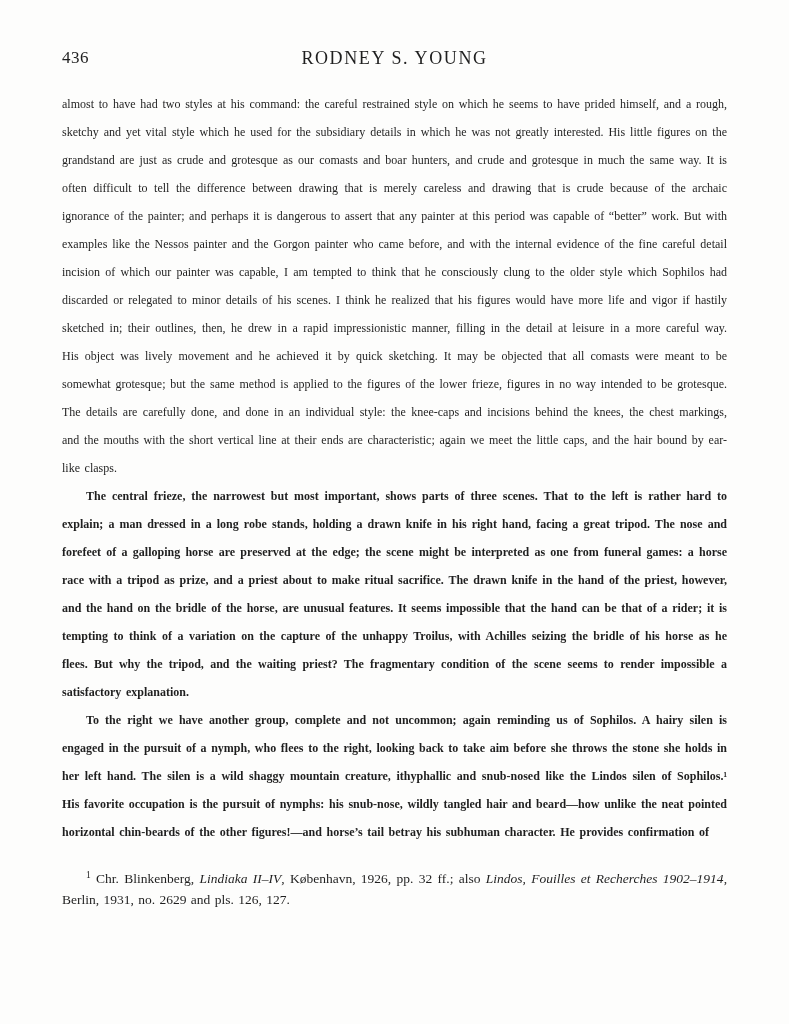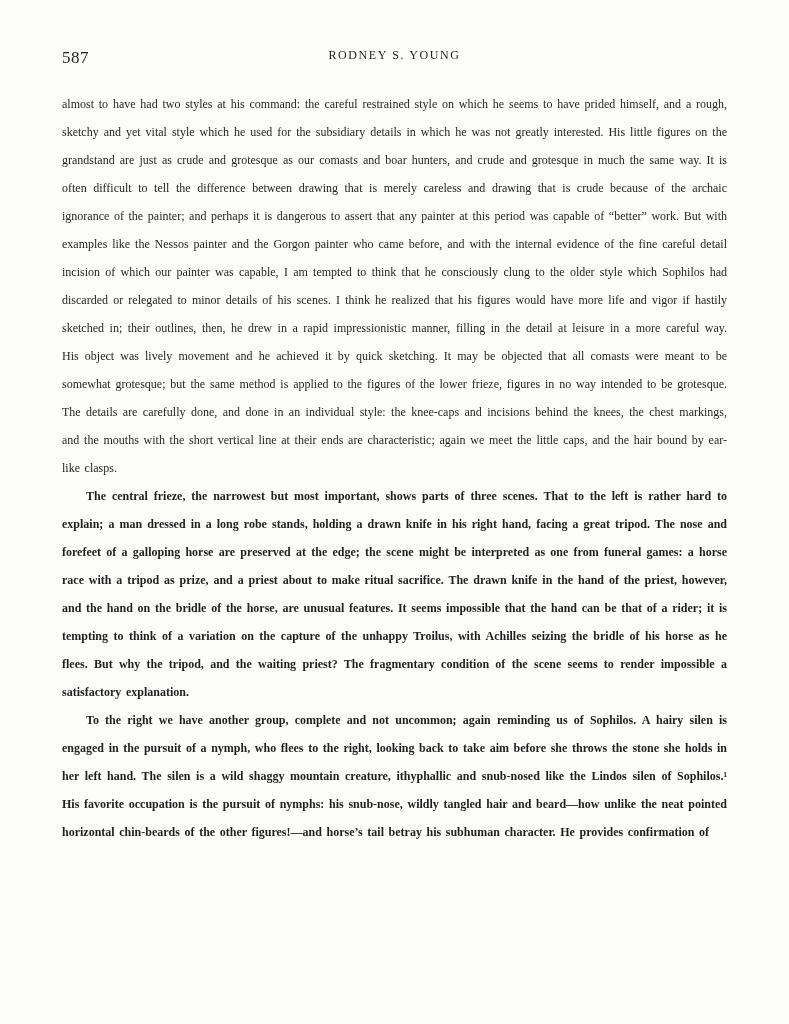--- a/index.html
+++ b/index.html
@@ -29,21 +29,21 @@
     top: 0;
     font-size: 17px;
     letter-spacing: 0.5px;
   }
   .running-head {
     position: absolute;
     left: 0;
     right: 0;
     top: 0;
     text-align: center;
-    font-size: 12px;
+    font-size: 18px;
     letter-spacing: 1.6px;
   }
   .body-text {
     font-size: 12px;
     line-height: 28px;
     text-align: justify;
     word-spacing: 1.6px;
   }
   .body-text p {
     margin: 0;
@@ -67,24 +67,27 @@
     font-size: 9.5px;
     line-height: 0;
   }
 </style>
 </head>
 <body>
 
 <div class="page">
 
   <div class="header">
-    <span class="page-number">587</span>
+    <span class="page-number">436</span>
     <span class="running-head">RODNEY S. YOUNG</span>
   </div>
 
   <div class="body-text">
     <p>almost to have had two styles at his command: the careful restrained style on which he seems to have prided himself, and a rough, sketchy and yet vital style which he used for the subsidiary details in which he was not greatly interested. His little figures on the grandstand are just as crude and grotesque as our comasts and boar hunters, and crude and grotesque in much the same way. It is often difficult to tell the difference between drawing that is merely careless and drawing that is crude because of the archaic ignorance of the painter; and perhaps it is dangerous to assert that any painter at this period was capable of “better” work. But with examples like the Nessos painter and the Gorgon painter who came before, and with the internal evidence of the fine careful detail incision of which our painter was capable, I am tempted to think that he consciously clung to the older style which Sophilos had discarded or relegated to minor details of his scenes. I think he realized that his figures would have more life and vigor if hastily sketched in; their outlines, then, he drew in a rapid impressionistic manner, filling in the detail at leisure in a more careful way. His object was lively movement and he achieved it by quick sketching. It may be objected that all comasts were meant to be somewhat grotesque; but the same method is applied to the figures of the lower frieze, figures in no way intended to be grotesque. The details are carefully done, and done in an individual style: the knee-caps and incisions behind the knees, the chest markings, and the mouths with the short vertical line at their ends are characteristic; again we meet the little caps, and the hair bound by ear-like clasps.</p>
     <p class="indent">The central frieze, the narrowest but most important, shows parts of three scenes. That to the left is rather hard to explain; a man dressed in a long robe stands, holding a drawn knife in his right hand, facing a great tripod. The nose and forefeet of a galloping horse are preserved at the edge; the scene might be interpreted as one from funeral games: a horse race with a tripod as prize, and a priest about to make ritual sacrifice. The drawn knife in the hand of the priest, however, and the hand on the bridle of the horse, are unusual features. It seems impossible that the hand can be that of a rider; it is tempting to think of a variation on the capture of the unhappy Troilus, with Achilles seizing the bridle of his horse as he flees. But why the tripod, and the waiting priest? The fragmentary condition of the scene seems to render impossible a satisfactory explanation.</p>
     <p class="indent">To the right we have another group, complete and not uncommon; again reminding us of Sophilos. A hairy silen is engaged in the pursuit of a nymph, who flees to the right, looking back to take aim before she throws the stone she holds in her left hand. The silen is a wild shaggy mountain creature, ithyphallic and snub-nosed like the Lindos silen of Sophilos.¹ His favorite occupation is the pursuit of nymphs: his snub-nose, wildly tangled hair and beard—how unlike the neat pointed horizontal chin-beards of the other figures!—and horse’s tail betray his subhuman character. He provides confirmation of</p>
   </div>
 
+  <div class="footnote">
+    <sup>1</sup><span> Chr. Blinkenberg, </span><span class="italic">Lindiaka II–IV</span><span>, København, 1926, pp. 32 ff.; also </span><span class="italic">Lindos, Fouilles et Recherches 1902–1914</span><span>, Berlin, 1931, no. 2629 and pls. 126, 127.</span>
+  </div>
 
 </div>
 
 </body></html>

